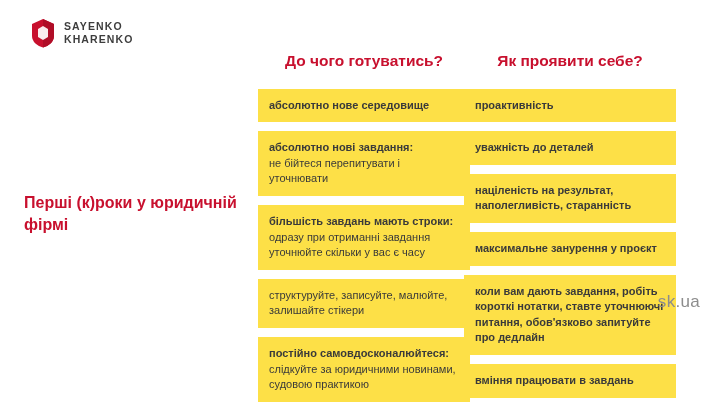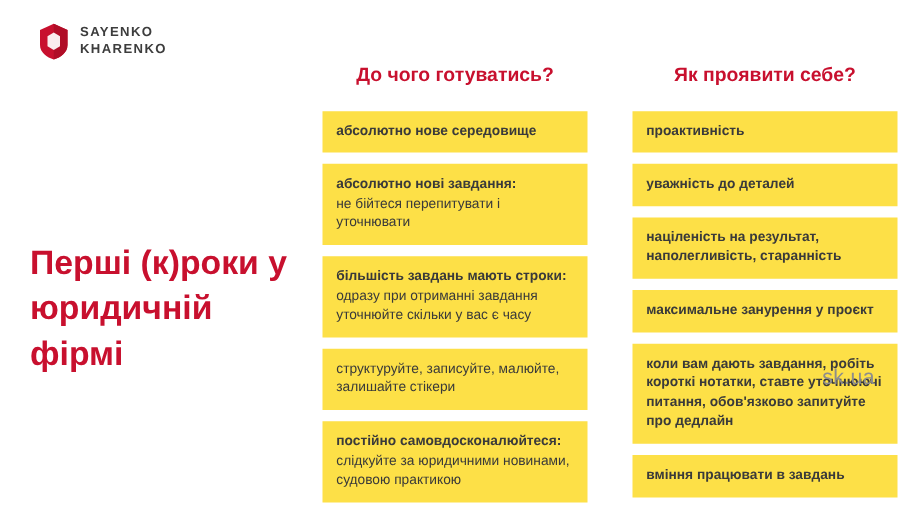--- a/index.html
+++ b/index.html
@@ -49,32 +49,32 @@
     color: #3d3d3d;
   }
 
   
   .left-title {
     position: absolute;
     left: 24px;
     top: 192px;
     width: 215px;
     color: #c8102e;
-    font-size: 27px;
+    font-size: 16px;
     font-weight: bold;
     line-height: 1.35;
   }
 
   
   .col {
     position: absolute;
     top: 52px;
   }
   .col-1 { left: 258px; width: 212px; }
-  .col-2 { left: 506px; width: 212px; }
+  .col-2 { left: 464px; width: 212px; }
 
   .col-head {
     color: #c8102e;
     font-size: 15.5px;
     font-weight: bold;
     text-align: center;
     margin-bottom: 18px;
     line-height: 1.2;
   }
 

